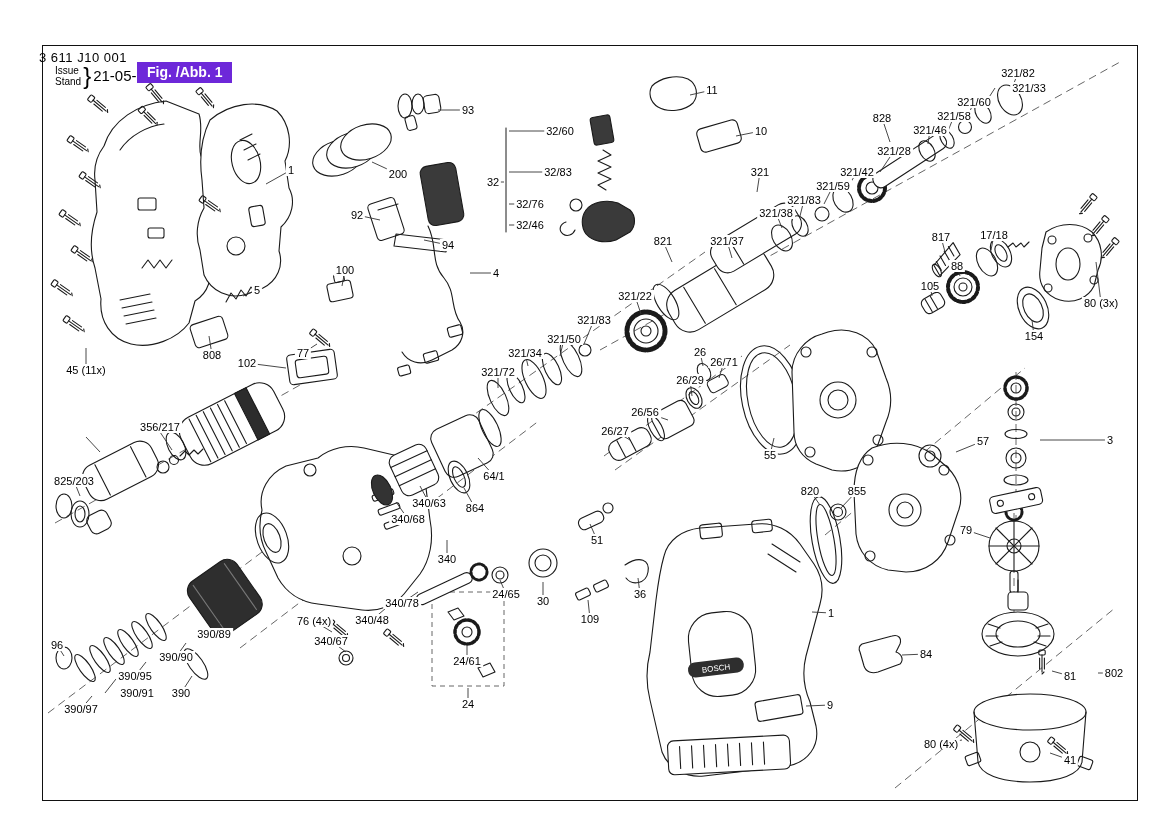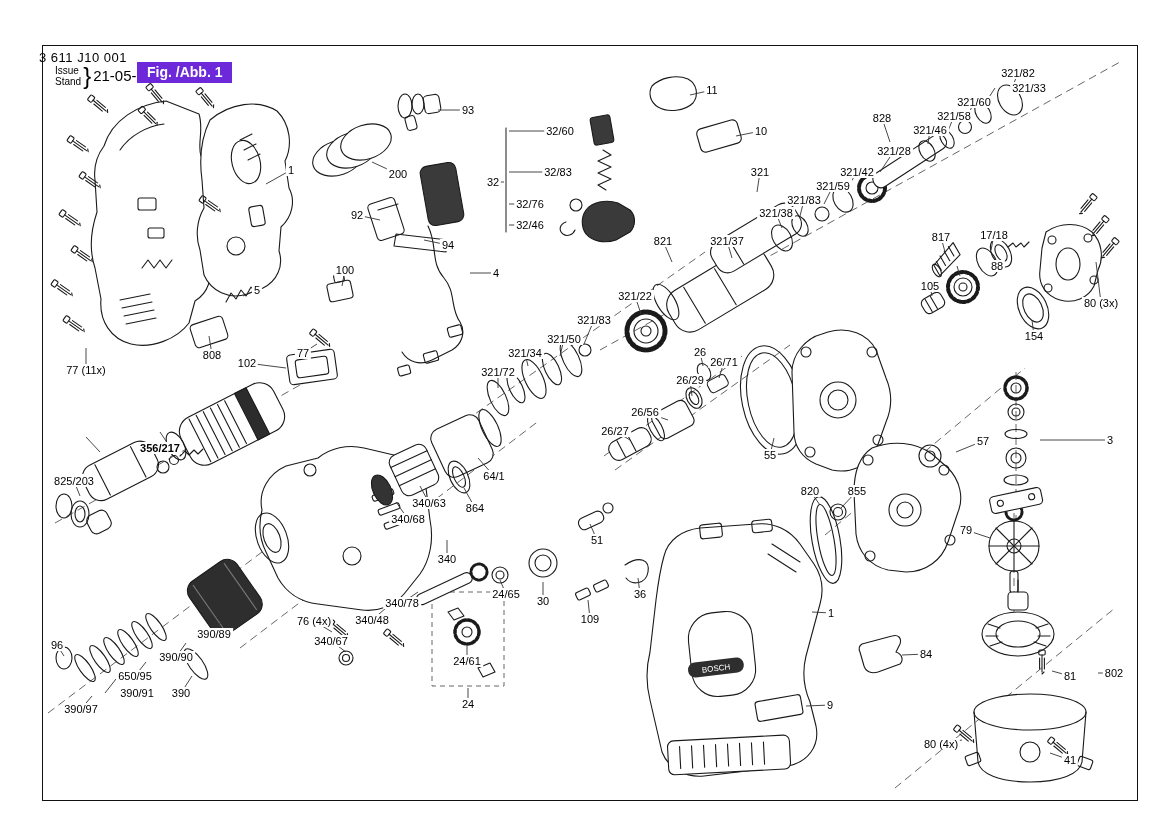--- a/index.html
+++ b/index.html
@@ -549,21 +549,21 @@
 
   <div id="callout-layer">
       <div class="callout" style="left: 468px; top: 110px;">93</div>
       <div class="callout" style="left: 398px; top: 174px;">200</div>
       <div class="callout" style="left: 357px; top: 215px;">92</div>
       <div class="callout" style="left: 448px; top: 245px;">94</div>
       <div class="callout" style="left: 291px; top: 170px;">1</div>
       <div class="callout" style="left: 345px; top: 270px;">100</div>
       <div class="callout" style="left: 257px; top: 290px;">5</div>
       <div class="callout" style="left: 212px; top: 355px;">808</div>
-      <div class="callout" style="left: 86px; top: 370px;">77 (11x)</div>
+      <div class="callout" style="left: 86px; top: 370px;">45 (11x)</div>
       <div class="callout" style="left: 247px; top: 363px;">102</div>
       <div class="callout" style="left: 303px; top: 353px;">77</div>
       <div class="callout" style="left: 493px; top: 182px;">32</div>
       <div class="callout" style="left: 560px; top: 131px;">32/60</div>
       <div class="callout" style="left: 558px; top: 172px;">32/83</div>
       <div class="callout" style="left: 530px; top: 204px;">32/76</div>
       <div class="callout" style="left: 530px; top: 225px;">32/46</div>
       <div class="callout" style="left: 496px; top: 273px;">4</div>
       <div class="callout" style="left: 712px; top: 90px;">11</div>
       <div class="callout" style="left: 761px; top: 131px;">10</div>
@@ -580,59 +580,59 @@
       <div class="callout" style="left: 594px; top: 320px;">321/83</div>
       <div class="callout" style="left: 564px; top: 339px;">321/50</div>
       <div class="callout" style="left: 525px; top: 353px;">321/34</div>
       <div class="callout" style="left: 498px; top: 372px;">321/72</div>
       <div class="callout" style="left: 930px; top: 130px;">321/46</div>
       <div class="callout" style="left: 954px; top: 116px;">321/58</div>
       <div class="callout" style="left: 974px; top: 102px;">321/60</div>
       <div class="callout" style="left: 995px; top: 88px; margin-left: 34px;">321/33</div>
       <div class="callout" style="left: 1018px; top: 73px;">321/82</div>
       <div class="callout" style="left: 941px; top: 237px;">817</div>
-      <div class="callout" style="left: 957px; top: 266px; margin-left: 40px;">88</div>
+      <div class="callout" style="left: 957px; top: 266px;">88</div>
       <div class="callout" style="left: 930px; top: 286px;">105</div>
       <div class="callout" style="left: 994px; top: 235px;">17/18</div>
       <div class="callout" style="left: 1034px; top: 336px;">154</div>
       <div class="callout" style="left: 1101px; top: 303px;">80 (3x)</div>
       <div class="callout" style="left: 700px; top: 352px;">26</div>
       <div class="callout" style="left: 724px; top: 362px;">26/71</div>
       <div class="callout" style="left: 690px; top: 380px;">26/29</div>
       <div class="callout" style="left: 645px; top: 412px;">26/56</div>
       <div class="callout" style="left: 615px; top: 431px;">26/27</div>
       <div class="callout" style="left: 770px; top: 455px;">55</div>
       <div class="callout" style="left: 810px; top: 491px;">820</div>
       <div class="callout" style="left: 857px; top: 491px;">855</div>
       <div class="callout" style="left: 983px; top: 441px;">57</div>
       <div class="callout" style="left: 1110px; top: 440px;">3</div>
       <div class="callout" style="left: 966px; top: 530px;">79</div>
       <div class="callout" style="left: 86px; top: 437px; margin-top: 43px;">825</div>
-      <div class="callout" style="left: 160px; top: 448px; font-weight: bold;">356/217</div>
+      <div class="callout" style="left: 160px; top: 427px;">356/217</div>
       <div class="callout" style="left: 74px; top: 481px;">825/203</div>
       <div class="callout" style="left: 494px; top: 476px;">64/1</div>
       <div class="callout" style="left: 475px; top: 508px;">864</div>
       <div class="callout" style="left: 429px; top: 503px;">340/63</div>
       <div class="callout" style="left: 408px; top: 519px;">340/68</div>
       <div class="callout" style="left: 447px; top: 559px;">340</div>
       <div class="callout" style="left: 597px; top: 540px;">51</div>
       <div class="callout" style="left: 506px; top: 594px;">24/65</div>
       <div class="callout" style="left: 543px; top: 601px;">30</div>
       <div class="callout" style="left: 640px; top: 594px;">36</div>
       <div class="callout" style="left: 590px; top: 619px;">109</div>
       <div class="callout" style="left: 402px; top: 603px;">340/78</div>
       <div class="callout" style="left: 372px; top: 620px;">340/48</div>
       <div class="callout" style="left: 314px; top: 621px;">76 (4x)</div>
       <div class="callout" style="left: 331px; top: 641px;">340/67</div>
       <div class="callout" style="left: 467px; top: 661px;">24/61</div>
       <div class="callout" style="left: 468px; top: 704px;">24</div>
       <div class="callout" style="left: 57px; top: 645px;">96</div>
       <div class="callout" style="left: 214px; top: 634px;">390/89</div>
       <div class="callout" style="left: 176px; top: 657px;">390/90</div>
-      <div class="callout" style="left: 135px; top: 676px;">650/95</div>
+      <div class="callout" style="left: 135px; top: 676px;">390/95</div>
       <div class="callout" style="left: 105px; top: 693px; margin-left: 32px;">390/91</div>
       <div class="callout" style="left: 181px; top: 693px;">390</div>
       <div class="callout" style="left: 81px; top: 709px;">390/97</div>
       <div class="callout" style="left: 831px; top: 613px;">1</div>
       <div class="callout" style="left: 926px; top: 654px;">84</div>
       <div class="callout" style="left: 830px; top: 705px;">9</div>
       <div class="callout" style="left: 1070px; top: 676px;">81</div>
       <div class="callout" style="left: 1114px; top: 673px;">802</div>
       <div class="callout" style="left: 941px; top: 744px; text-align: center;">80 (4x)</div>
       <div class="callout" style="left: 1070px; top: 760px;">41</div>

